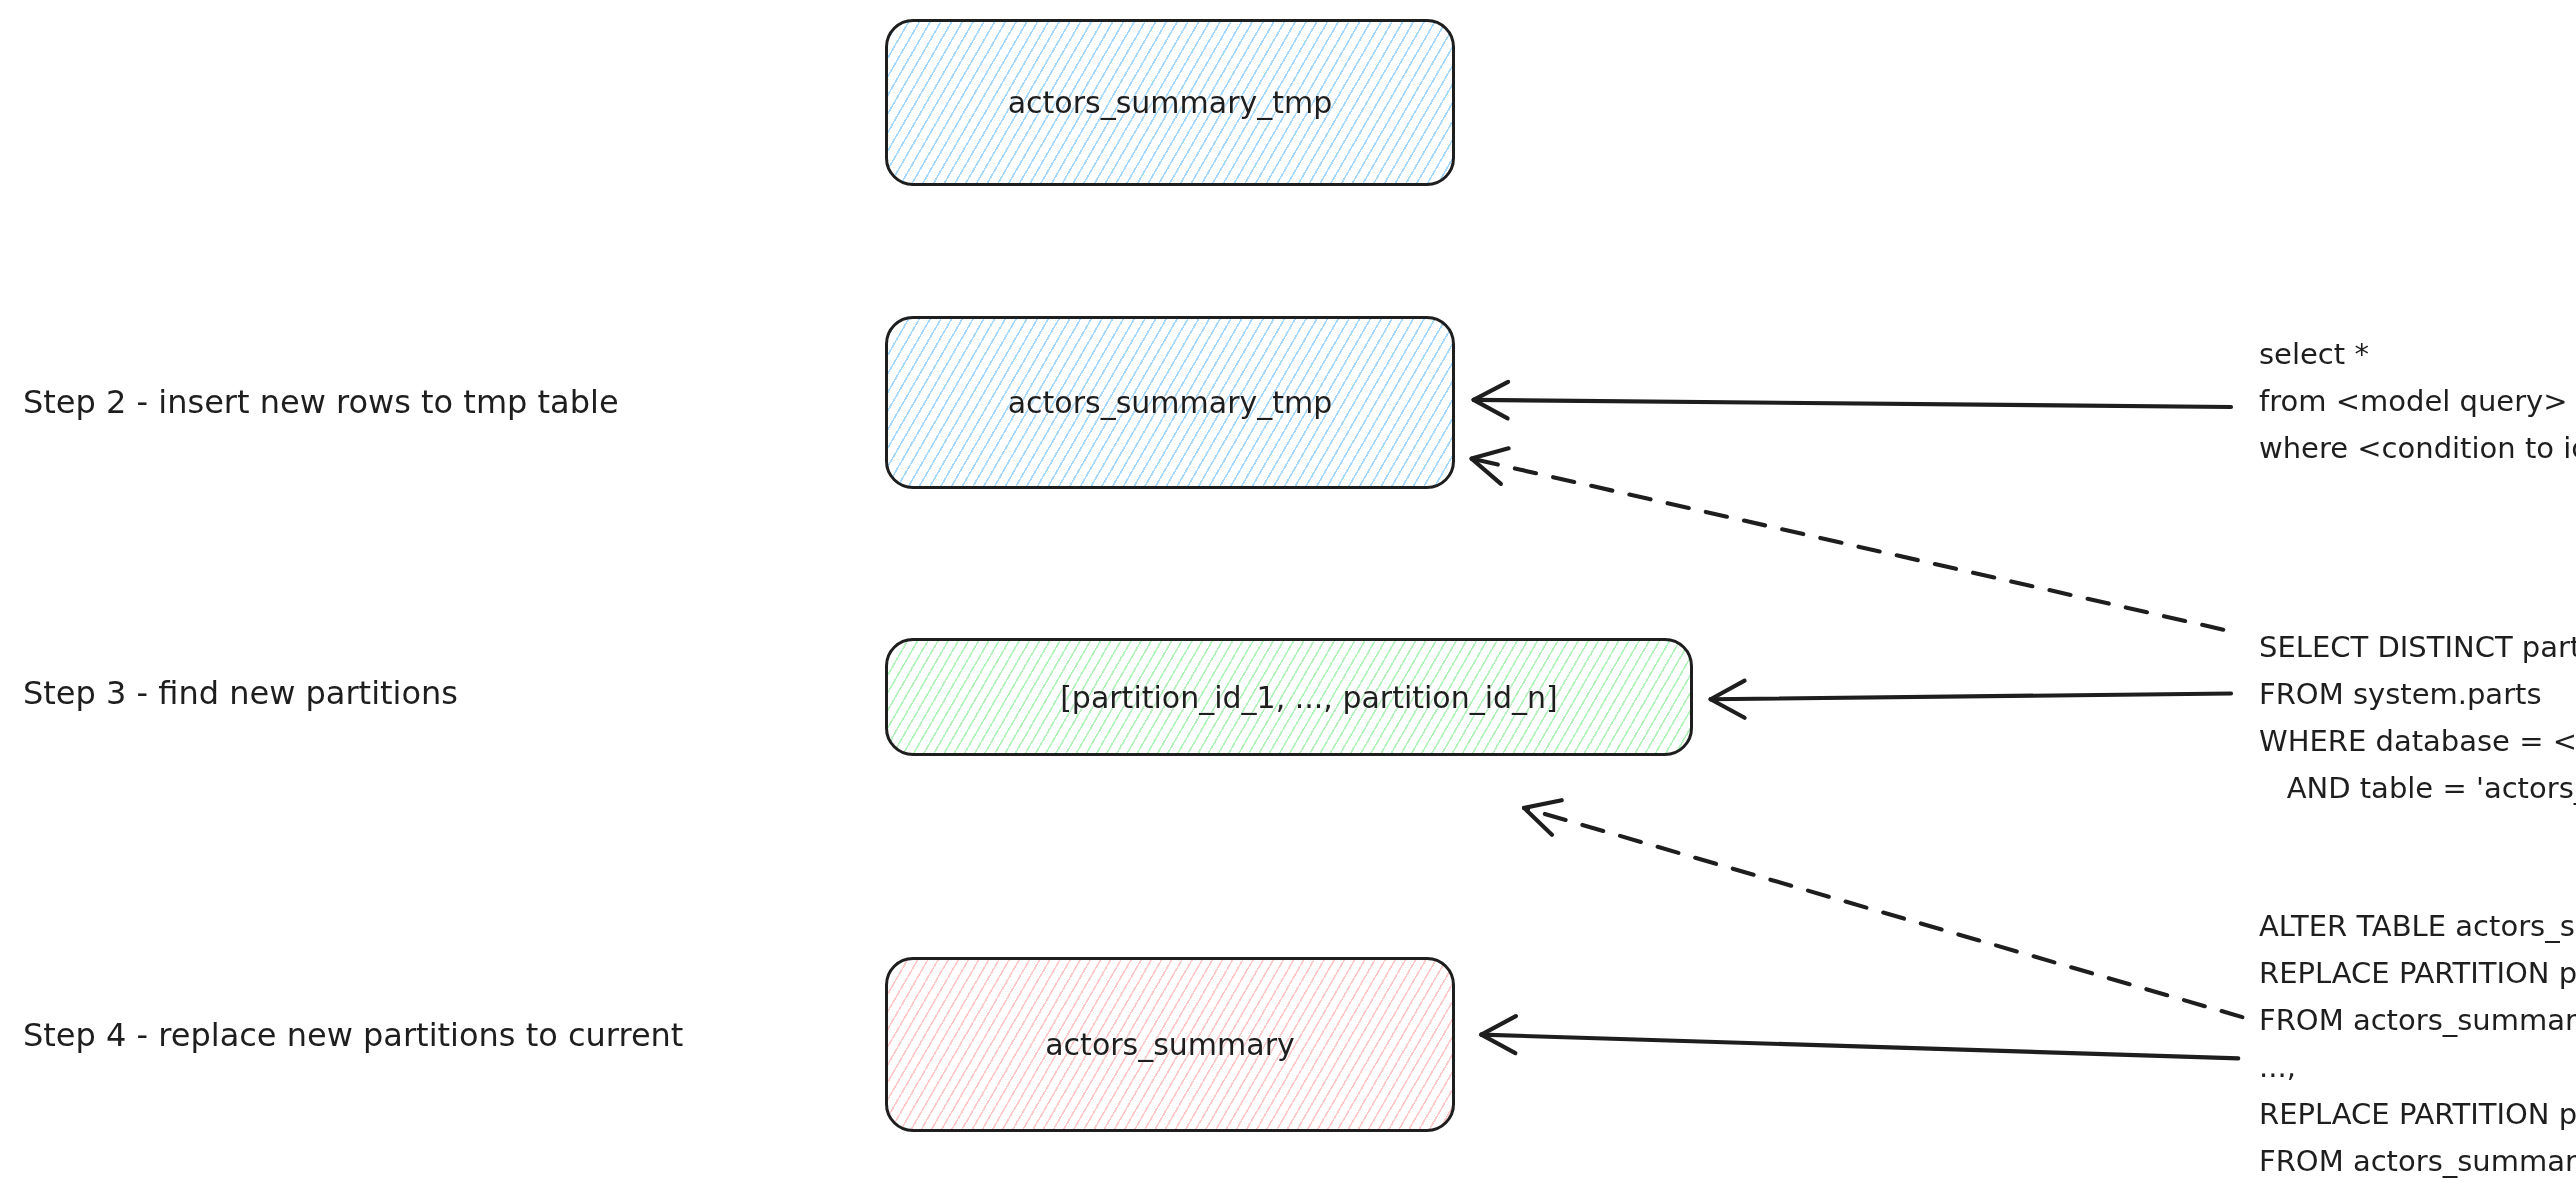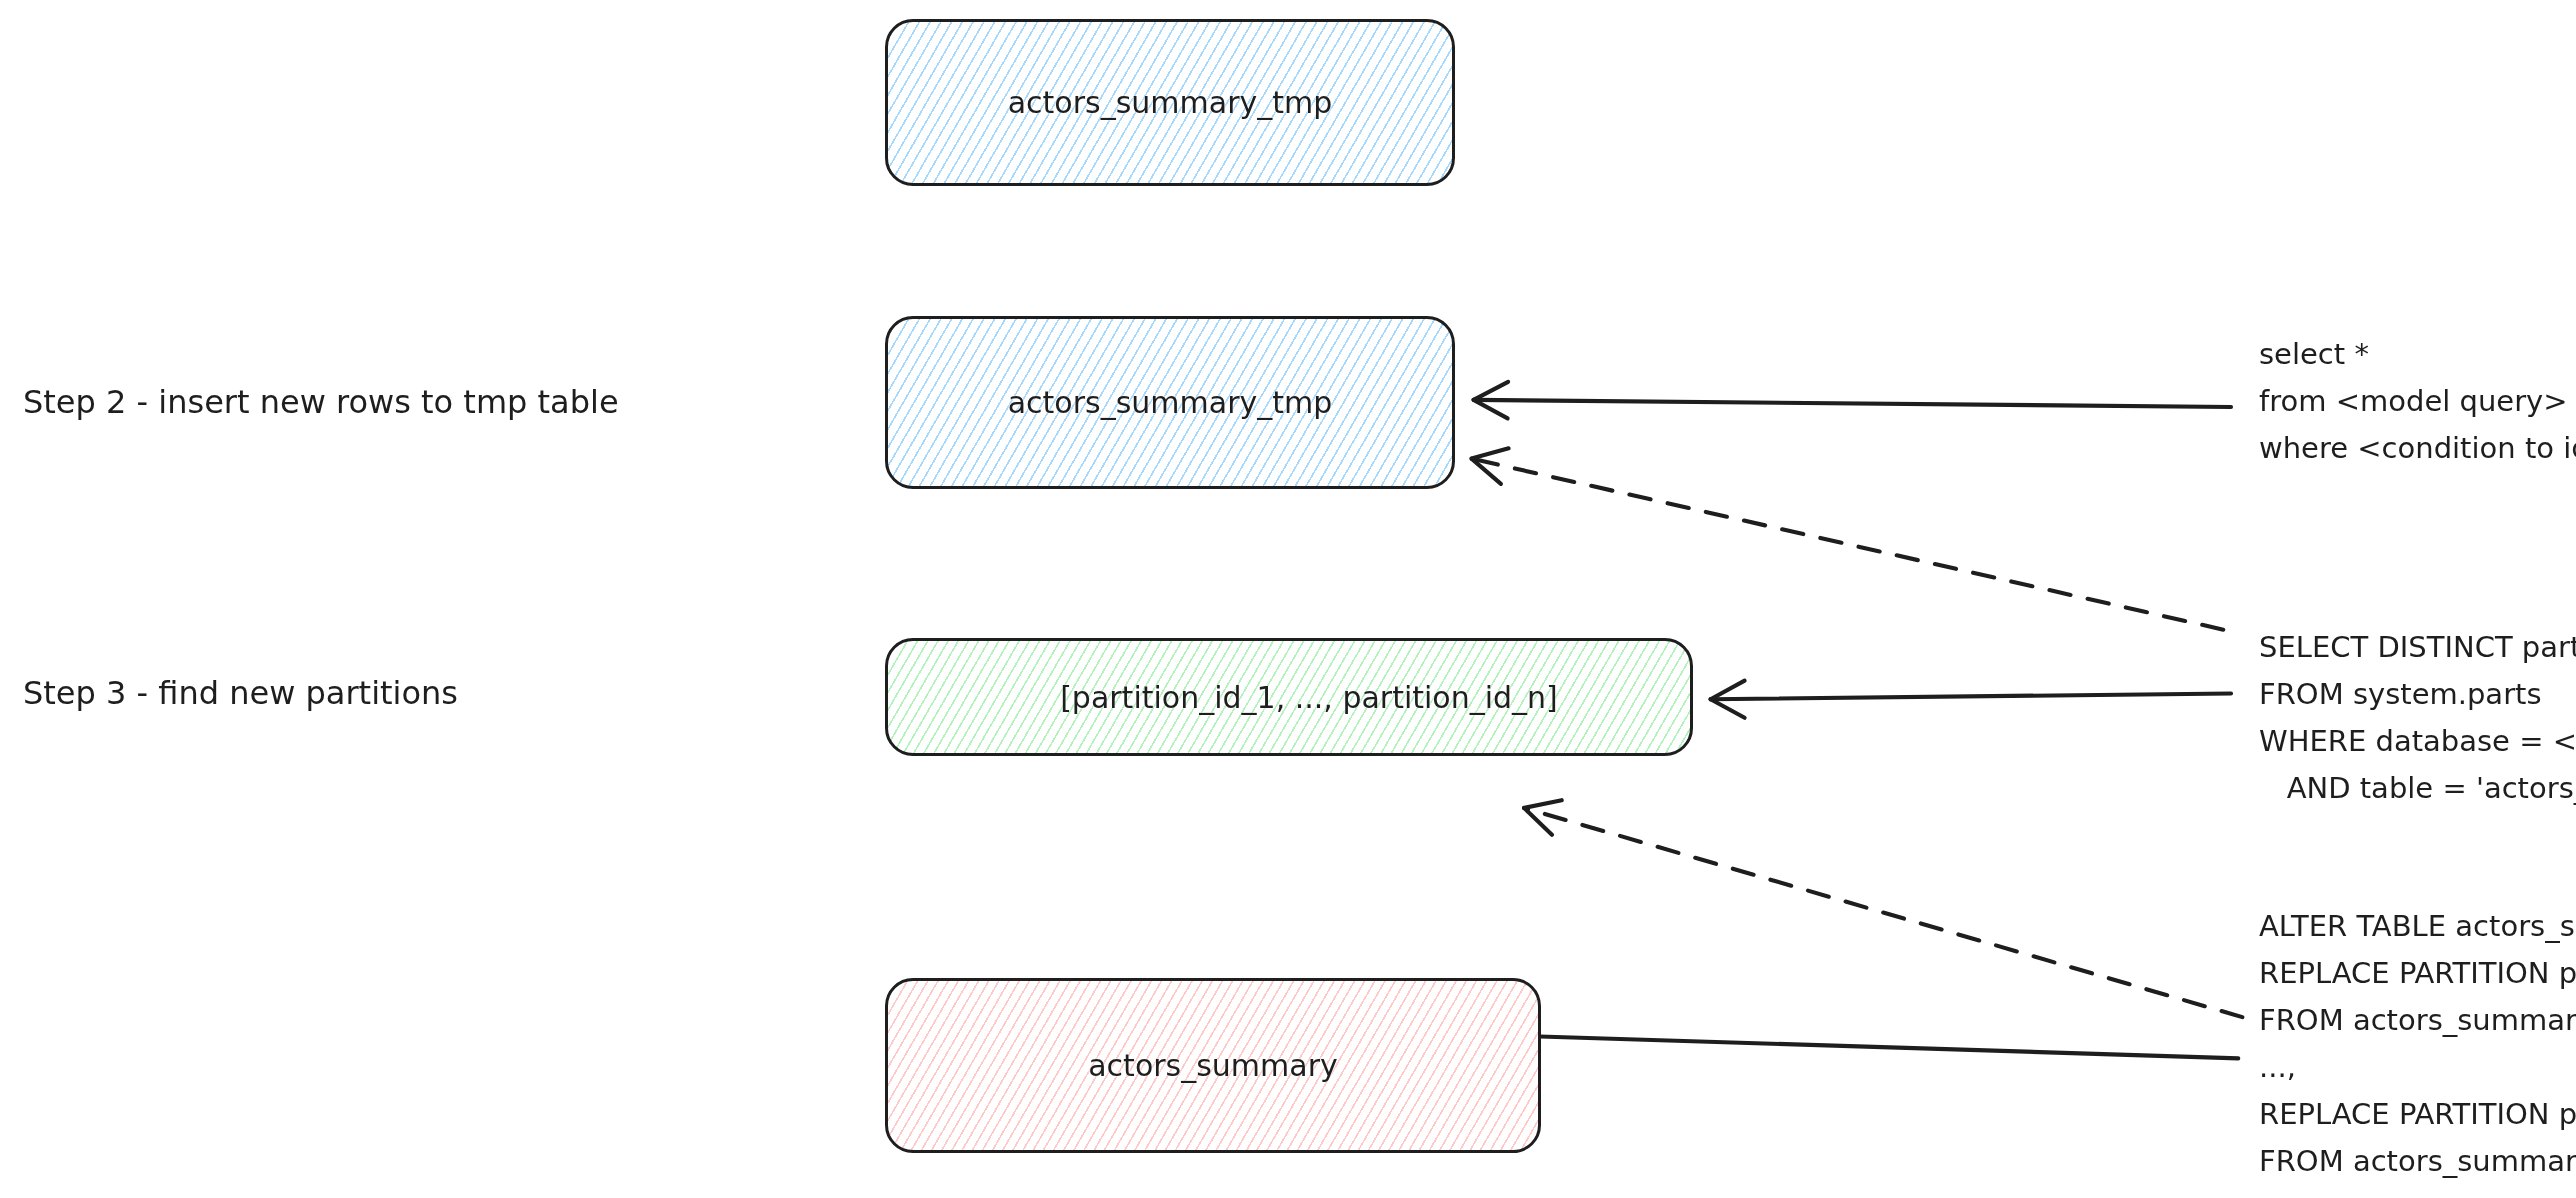--- a/index.html
+++ b/index.html
@@ -94,34 +94,35 @@
 
     <g stroke="#1e1e1e" stroke-width="8" stroke-linecap="round" fill="none">
       <line x1="4344" y1="2054" x2="2875" y2="2008"></line>
       <line x1="2875" y1="2008" x2="2941" y2="2044"></line>
       <line x1="2875" y1="2008" x2="2942" y2="1972"></line>
     </g>
   </svg>
 
   <div class="step-label" style="top:379px">Step 2 - insert new rows to tmp table</div>
   <div class="step-label" style="top:670px">Step 3 - find new partitions</div>
+  <div class="step-label" style="top:1012px">Step 4 - replace new partitions to current</div>
 
   <div class="node hatch-blue" style="left:885px; top:18.5px; width:570px; height:167px">
     <span>actors_summary_tmp</span>
   </div>
 
   <div class="node hatch-blue" style="left:885px; top:316px; width:570px; height:173px">
     <span>actors_summary_tmp</span>
   </div>
 
   <div class="node hatch-green" style="left:885px; top:638px; width:808px; height:118px">
     <span>[partition_id_1, ..., partition_id_n]</span>
   </div>
 
-  <div class="node hatch-red" style="left:885px; top:978px; width:656px; height:175px">
+  <div class="node hatch-red" style="left:885px; top:957px; width:570px; height:175px">
     <span>actors_summary</span>
   </div>
 
   <div class="sql" style="top:331px">select *
 from &lt;model query&gt;
 where &lt;condition to identify new&gt;</div>
   <div class="sql" style="top:624px">SELECT DISTINCT partition_id
 FROM system.parts
 WHERE database = &lt;database&gt;
    AND table = 'actors_summary_tmp'</div>

